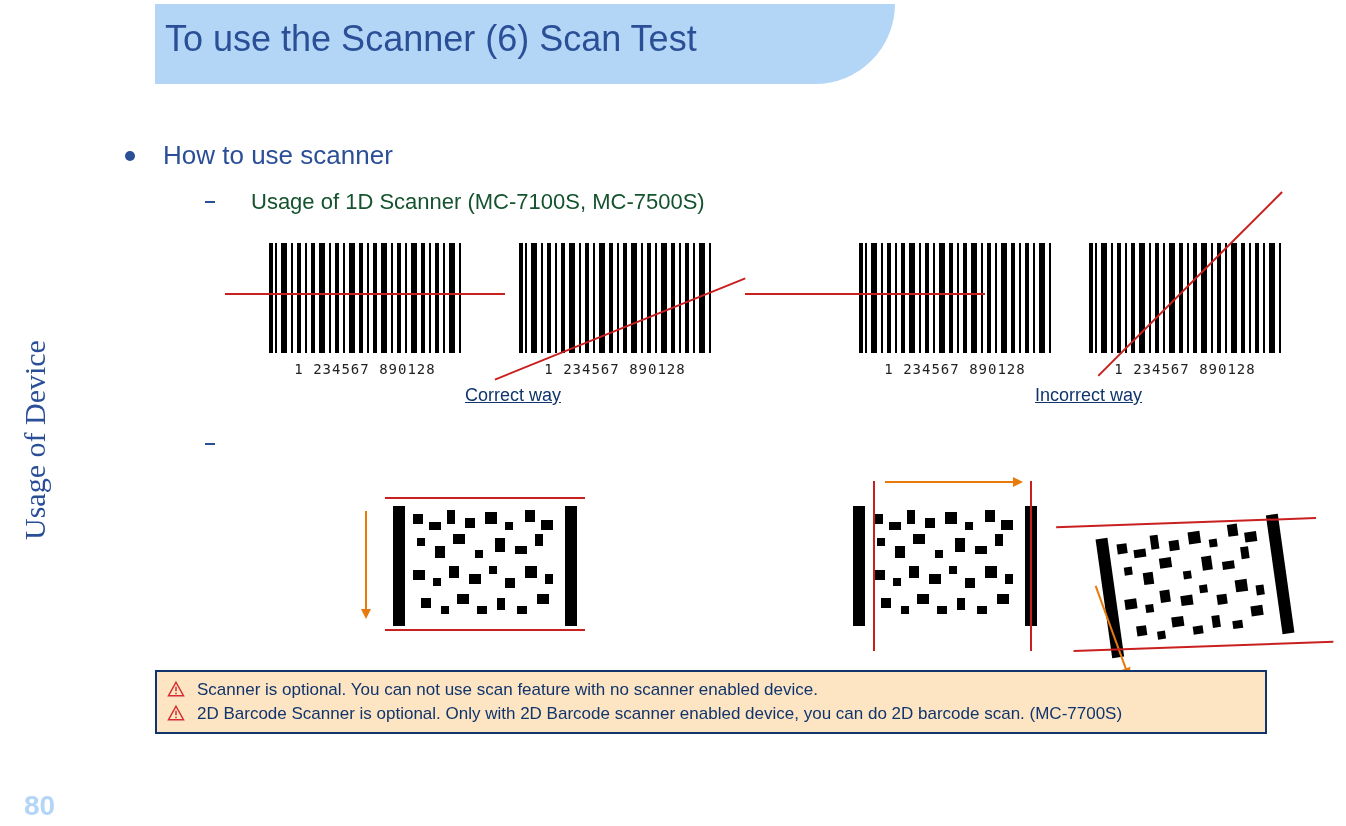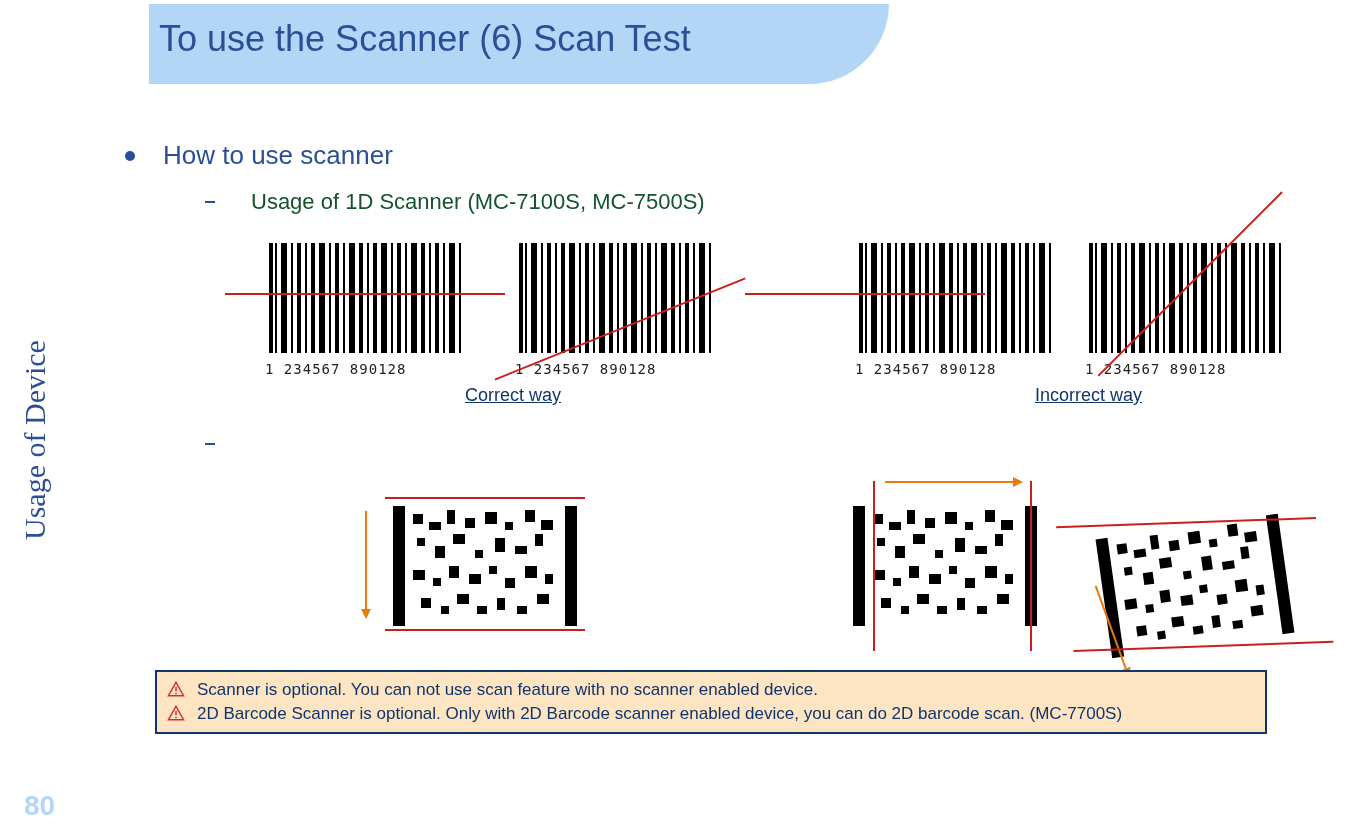--- a/index.html
+++ b/index.html
@@ -1,19 +1,19 @@
 <!DOCTYPE html>
 <html><head>
 <meta charset="utf-8">
 <style>
   html, body { margin:0; padding:0; font-family: Tahoma, Arial, sans-serif; background:#fff; }
   .page { width:1346px; height:826px; position:relative; overflow:hidden; }
 
   
-  .title-wrap { position:absolute; left:149px; top:4px; width:1040px; height:84px; }
+  .title-wrap { position:absolute; left:155px; top:4px; width:1040px; height:84px; }
   .title-bg { position:absolute; left:0; top:0; width:740px; height:80px; background:#b3d6f7;
               border-bottom-right-radius:80px 80px; }
   .page-title { position:absolute; left:10px; top:14px; font-size:36px; color:#2b4f97; font-weight:400; }
 
   
   .side-label { position:absolute; left:18px; top:540px; transform:rotate(-90deg); transform-origin:left top;
                 color:#2b4f97; font-size:30px; font-family:"Comic Sans MS","Segoe Print",cursive; }
   .page-num   { position:absolute; left:24px; bottom:4px; color:#b3d6f7; font-size:28px; font-weight:bold; }
   .left-nub   { position:absolute; left:0; bottom:0; width:100px; height:70px;
                 background:#b3d6f7; border-top-right-radius:70px 70px; z-index:-1; }
@@ -23,21 +23,21 @@
   .bullet1 { color:#2b4f97; font-size:26px; display:flex; align-items:center; gap:28px; }
   .dot1    { width:10px; height:10px; border-radius:50%; background:#2b4f97; }
   .sub-row { display:flex; align-items:center; gap:36px; margin-left:80px; margin-top:18px; color:#14532d; font-size:22px; }
   .dash    { width:10px; height:2px; background:#2b4f97; }
 
   
   .row-1d { position:relative; margin-left:80px; margin-top:18px; height:180px; }
   .bc     { position:absolute; width:200px; height:140px; }
   .bc svg { width:100%; height:100%; }
   .bc-num { position:absolute; bottom:-4px; left:0; width:100%; background:#fff; font-size:14px;
-            letter-spacing:1px; color:#222; font-family: monospace; }
+            letter-spacing:1px; color:#222; text-align:center; font-family: monospace; }
   .cap    { position:absolute; top:152px; color:#10356c; font-size:18px;text-decoration:underline; }
   .scan-line { position:absolute; height:1.5px; background:#c91f1f; z-index:5; }
 
   .row-2d { position:relative; margin-left:80px; margin-top:56px; height:210px; }
   .qr     { position:absolute; width:200px; height:130px; }
   .qr svg { width:100%; height:100%; }
   .arrow-h{ position:absolute; height:2px; background:#e87a0c; }
   .arrow-h::after{ content:""; position:absolute; right:-8px; top:-4px; border-left:10px solid #e87a0c;
                    border-top:5px solid transparent; border-bottom:5px solid transparent; }
   .arrow-v{ position:absolute; width:2px; background:#e87a0c; }

